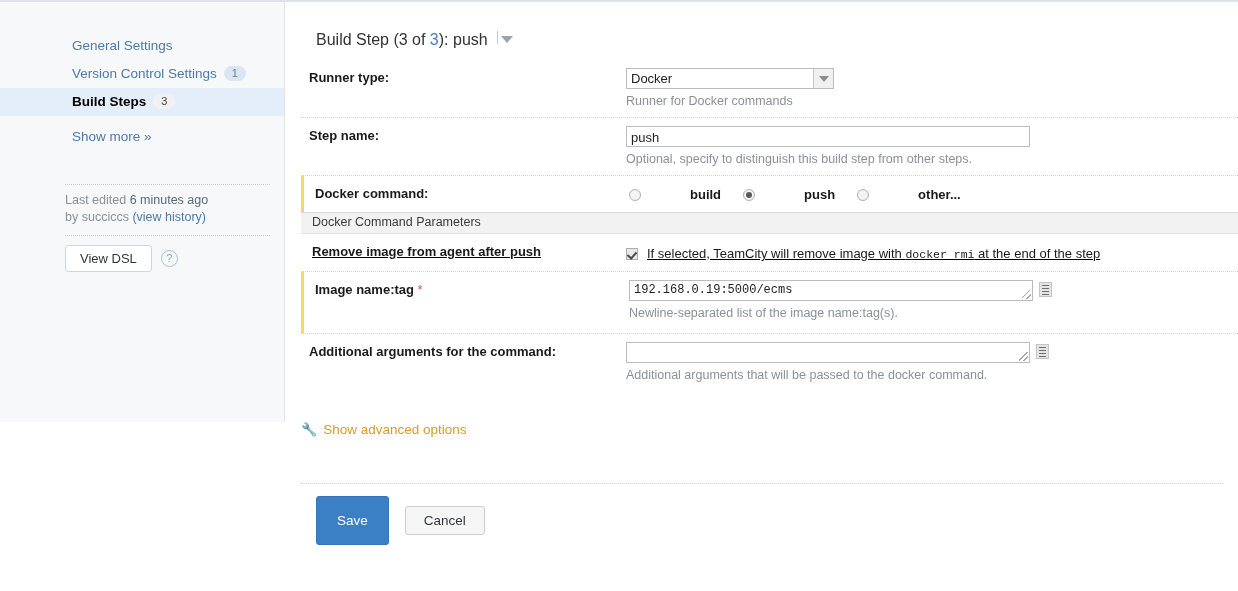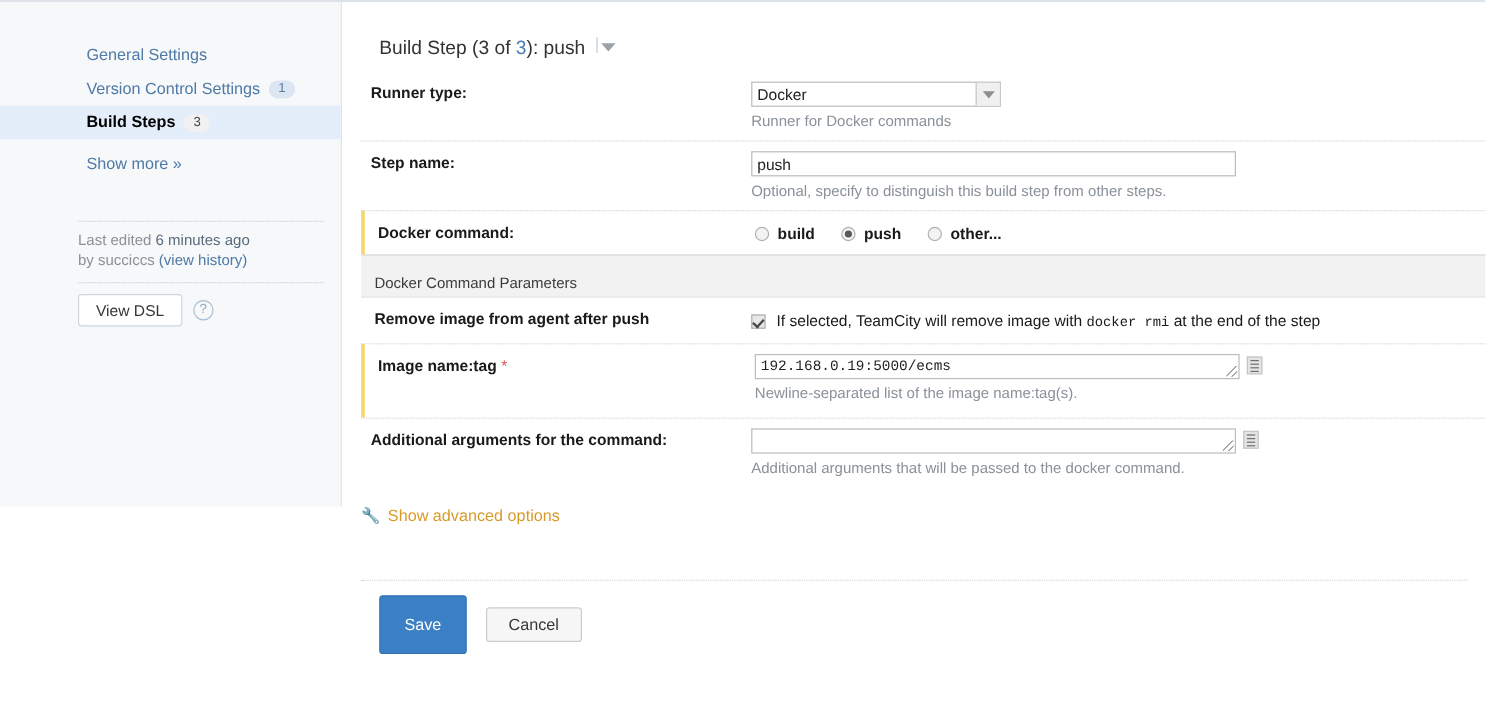--- a/index.html
+++ b/index.html
@@ -304,20 +304,21 @@
     background: #6e6e6e;
   }
 
   
   .radio-group { display: flex; align-items: center; padding-top: 3px; }
   .radio-opt {
     display: flex;
     align-items: center;
     margin-right: 22px;
     cursor: pointer;
+    gap: 42px;
   }
   .radio {
     width: 12px; height: 12px;
     border-radius: 50%;
     border: 1px solid #b0b0b0;
     background: #f3f3f3;
     box-sizing: border-box;
     position: relative;
     margin-right: 7px;
   }
@@ -329,21 +330,21 @@
     border-radius: 50%;
     background: #5a5a5a;
   }
   .radio-label { font-weight: bold; font-size: 13px; color: #1a1a1a; }
 
   
   .section-header {
     background: #f2f2f2;
     border-top: 1px solid #d8d8d8;
     border-bottom: 1px solid #e4e4e4;
-    padding: 16px 0 4px 11px;
+    padding: 2px 0 4px 11px;
     font-size: 12.5px;
     color: #3b3b3b;
   }
 
   
   .check-row { display: flex; align-items: center; padding-top: 4px; }
   .checkbox {
     width: 12px; height: 12px;
     border: 1px solid #adadad;
     background: #e8e8e8;
@@ -505,21 +506,21 @@
             <label class="radio-opt">
               <span class="radio"></span>
               <span class="radio-label">other...</span>
             </label>
           </div>
         </div>
       </div>
 
       <div class="section-header">Docker Command Parameters</div>
 
-      <div class="row" style="padding-bottom:10px;">
+      <div class="row" style="padding-bottom:10px;text-decoration:underline;">
         <div class="label nopad">Remove image from agent after push</div>
         <div class="field">
           <div class="check-row">
             <span class="checkbox checked"></span>
             <span class="check-text"><span>If selected, TeamCity will remove image with </span><span class="mono">docker rmi</span><span> at the end of the step</span></span>
           </div>
         </div>
       </div>
 
       <div class="row row-dotted-top highlight" style="padding-bottom:12px;">

